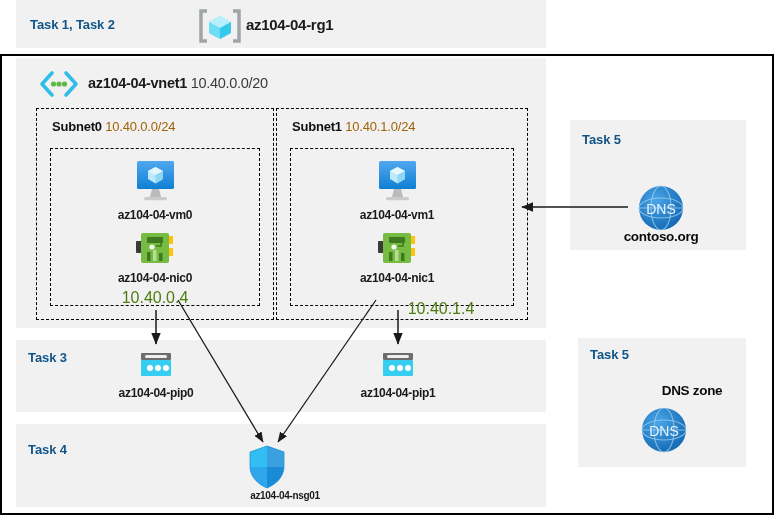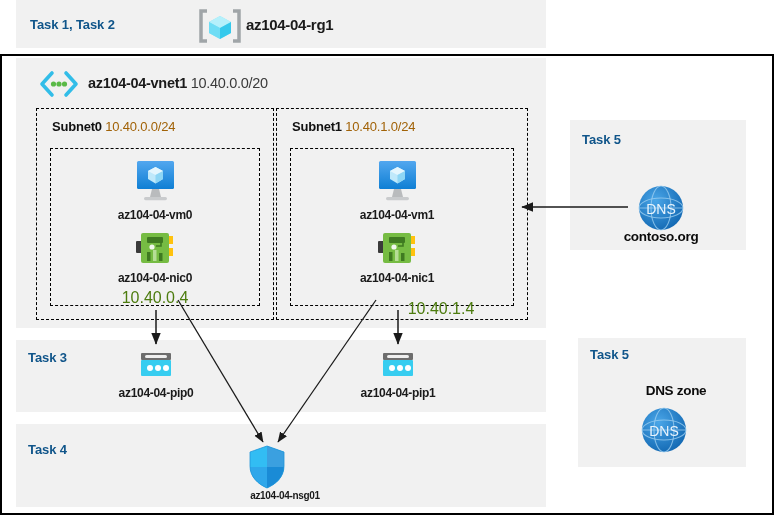--- a/index.html
+++ b/index.html
@@ -227,21 +227,21 @@
       <ellipse cx="27" cy="25" rx="10" ry="22" fill="none" stroke="#9fd0f2" stroke-width="1.1" opacity="0.75"></ellipse>
       <ellipse cx="27" cy="25" rx="22" ry="10" fill="none" stroke="#9fd0f2" stroke-width="1.1" opacity="0.75"></ellipse>
       <line x1="5" y1="25" x2="49" y2="25" stroke="#9fd0f2" stroke-width="1.1" opacity="0.75"></line>
       <text x="27" y="31" font-family="Liberation Sans, sans-serif" font-size="14" fill="#e8f3fc" text-anchor="middle">DNS</text>
     </svg>
   </div>
   <div class="hdr-label" style="left:661px;top:229px;">contoso.org</div>
 
   <div class="panel" style="left:578px;top:338px;width:168px;height:129px;"></div>
   <div class="task-label" style="left:590px;top:347px;">Task 5</div>
-  <div class="hdr-label" style="left:676px;top:383px;">DNS zone</div>
+  <div class="hdr-label" style="left:692px;top:383px;">DNS zone</div>
 
   <div class="icon" style="left:637px;top:405px;">
     <svg width="54" height="50" viewBox="0 0 54 50">
       <circle cx="27" cy="25" r="22" fill="url(#dnsg)"></circle>
       <ellipse cx="27" cy="25" rx="10" ry="22" fill="none" stroke="#9fd0f2" stroke-width="1.1" opacity="0.75"></ellipse>
       <ellipse cx="27" cy="25" rx="22" ry="10" fill="none" stroke="#9fd0f2" stroke-width="1.1" opacity="0.75"></ellipse>
       <line x1="5" y1="25" x2="49" y2="25" stroke="#9fd0f2" stroke-width="1.1" opacity="0.75"></line>
       <text x="27" y="31" font-family="Liberation Sans, sans-serif" font-size="14" fill="#e8f3fc" text-anchor="middle">DNS</text>
     </svg>
   </div>

